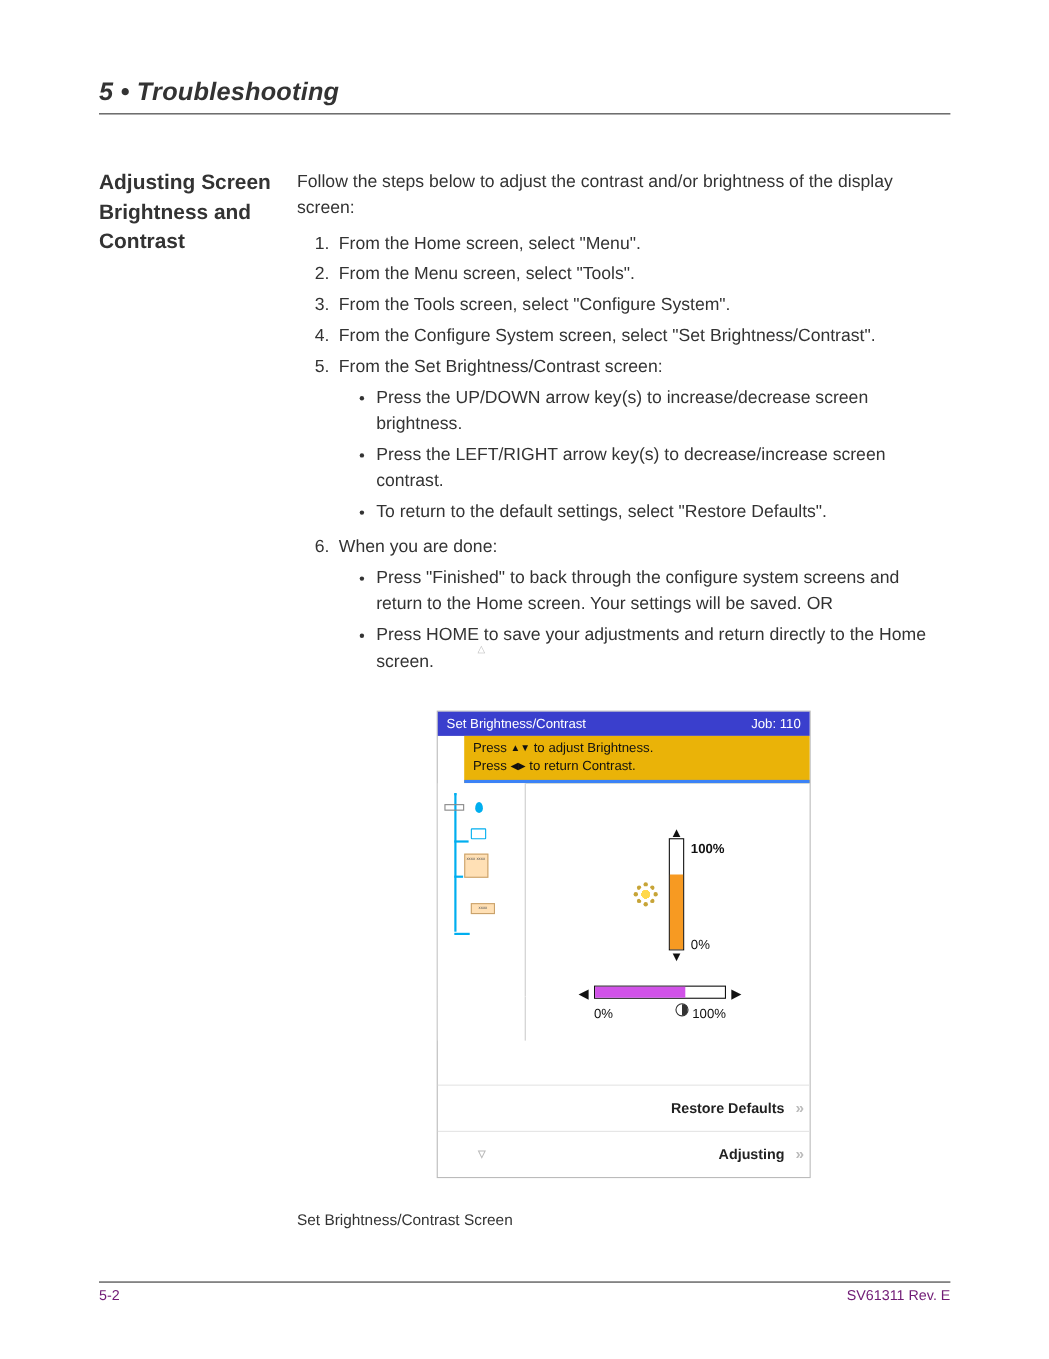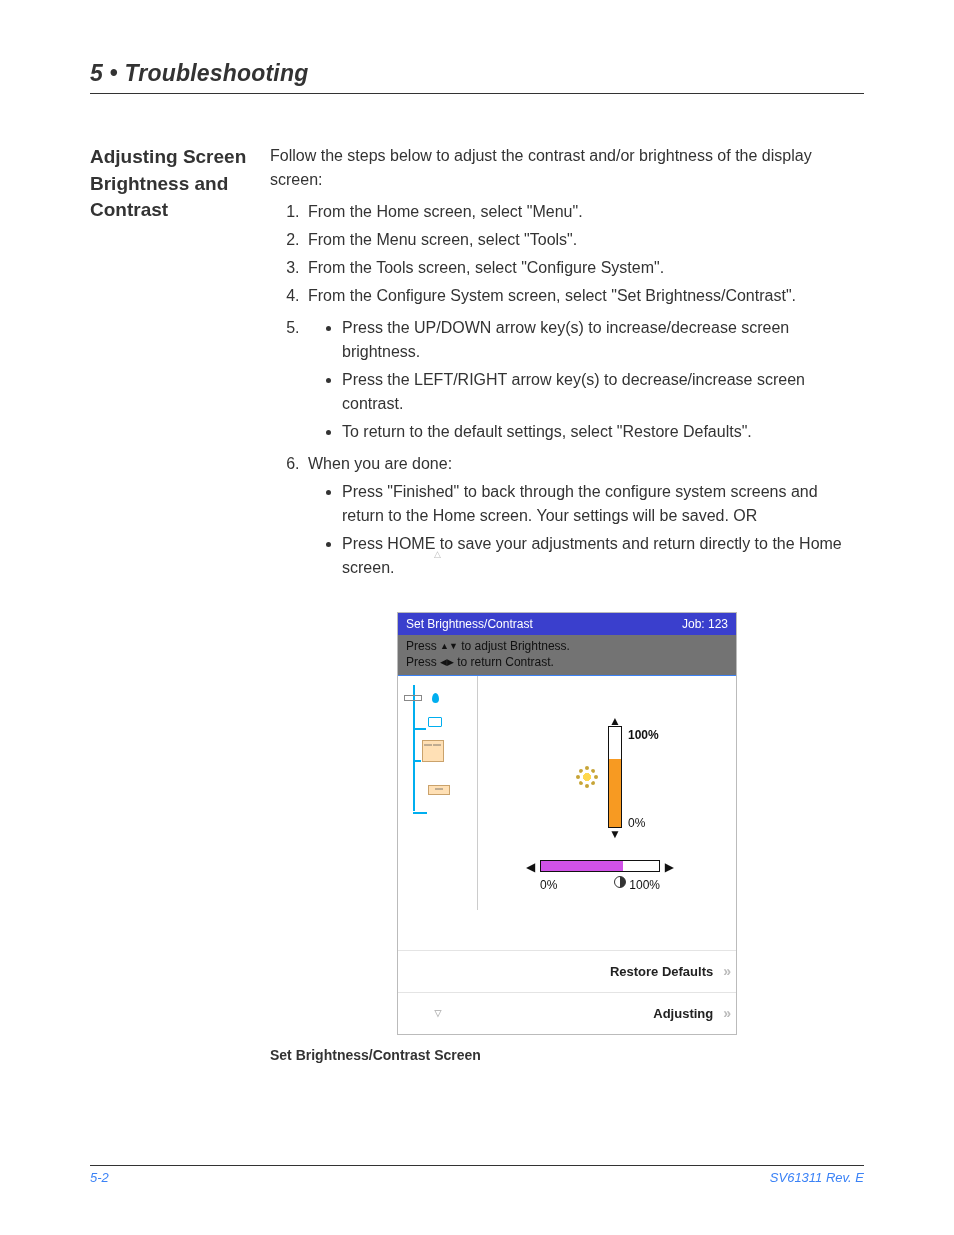--- a/index.html
+++ b/index.html
@@ -15,21 +15,21 @@
   }
   .page {
     padding: 50px 90px 40px 90px;
   }
   .chapter-title {
     font-size: 23px;
     font-weight: bold;
     font-style: italic;
     padding-bottom: 6px;
     border-bottom: 1px solid #333;
-    margin: 10px 0 50px 0;
+    margin: 20px 0 50px 0;
     letter-spacing: 0.2px;
   }
   .content-row {
     display: flex;
     align-items: flex-start;
   }
   .side-heading {
     width: 180px;
     flex: 0 0 180px;
     font-size: 19px;
@@ -70,24 +70,25 @@
     background: #fff;
   }
   .d-header {
     background: #3a3fcd;
     color: #fff;
     display: flex;
     justify-content: space-between;
     padding: 2px 8px;
   }
   .d-instr {
-    background: #737373;
+    background: #eab308;
     padding: 3px 8px 5px 8px;
-    border-bottom: 1px solid #3b82f6;
+    border-bottom: 3px solid #3b82f6;
     line-height: 1.35;
+    margin-left: 24px;
   }
   .tri { font-size: 9px; vertical-align: 1px; }
   .d-body {
     display: flex;
     height: 194px;
   }
   .d-left {
     width: 80px;
     border-right: 1px solid #ccc;
     position: relative;
@@ -196,37 +197,36 @@
     display: flex; justify-content: flex-end; align-items: center;
     padding: 10px 8px; font-size: 13px; color: #222;
     border-top: 1px solid #e4e4e4;
     font-weight: bold;
   }
   .d-action:first-child { margin-top: 40px; }
   .chevrons { color: #bbb; margin-left: 10px; letter-spacing: -3px; font-size: 14px; }
 
   .fig-caption {
     font-size: 14px;
-    font-weight: bold;
-    margin-top: 10px;
+    font-weight: normal;
+    margin-top: 28px;
     align-self: flex-start;
     width: 340px;
   }
 
   
   .page-footer {
     position: absolute;
     left: 90px; right: 90px; bottom: 50px;
     border-top: 1px solid #333;
     display: flex;
     justify-content: space-between;
     font-size: 13px;
-    font-style: italic;
     padding-top: 4px;
-    color: #3b82f6;
+    color: #701a75;
   }
 </style>
 </head>
 <body>
 
 <div class="page">
 
   <div class="chapter-title">5 • Troubleshooting</div>
 
   <div class="content-row">
@@ -234,41 +234,42 @@
 
     <div class="body-col">
       <p class="intro">Follow the steps below to adjust the contrast and/or brightness of the display screen:</p>
 
       <ol class="steps">
         <li>From the Home screen, select "Menu".</li>
         <li>From the Menu screen, select "Tools".</li>
         <li>From the Tools screen, select "Configure System".</li>
         <li>From the Configure System screen, select "Set Brightness/Contrast".</li>
         <li>
+          <span>From the Set Brightness/Contrast screen:</span>
           <ul class="sub">
             <li>Press the UP/DOWN arrow key(s) to increase/decrease screen brightness.</li>
             <li>Press the LEFT/RIGHT arrow key(s) to decrease/increase screen contrast.</li>
             <li>To return to the default settings, select "Restore Defaults".</li>
           </ul>
         </li>
         <li>
           <span>When you are done:</span>
           <ul class="sub">
             <li>Press "Finished" to back through the configure system screens and return to the Home screen. Your settings will be saved. OR</li>
             <li>Press HOME to save your adjustments and return directly to the Home screen.</li>
           </ul>
         </li>
       </ol>
 
       <div class="device-wrap">
         <div class="device">
 
           <div class="d-header">
             <span>Set Brightness/Contrast</span>
-            <span>Job:  123</span>
+            <span>Job:  110</span>
           </div>
 
           <div class="d-instr">
             <div>
               <span>Press </span>
               <span class="tri">▲▼</span>
               <span> to adjust Brightness.</span>
             </div>
             <div>
               <span>Press </span>

